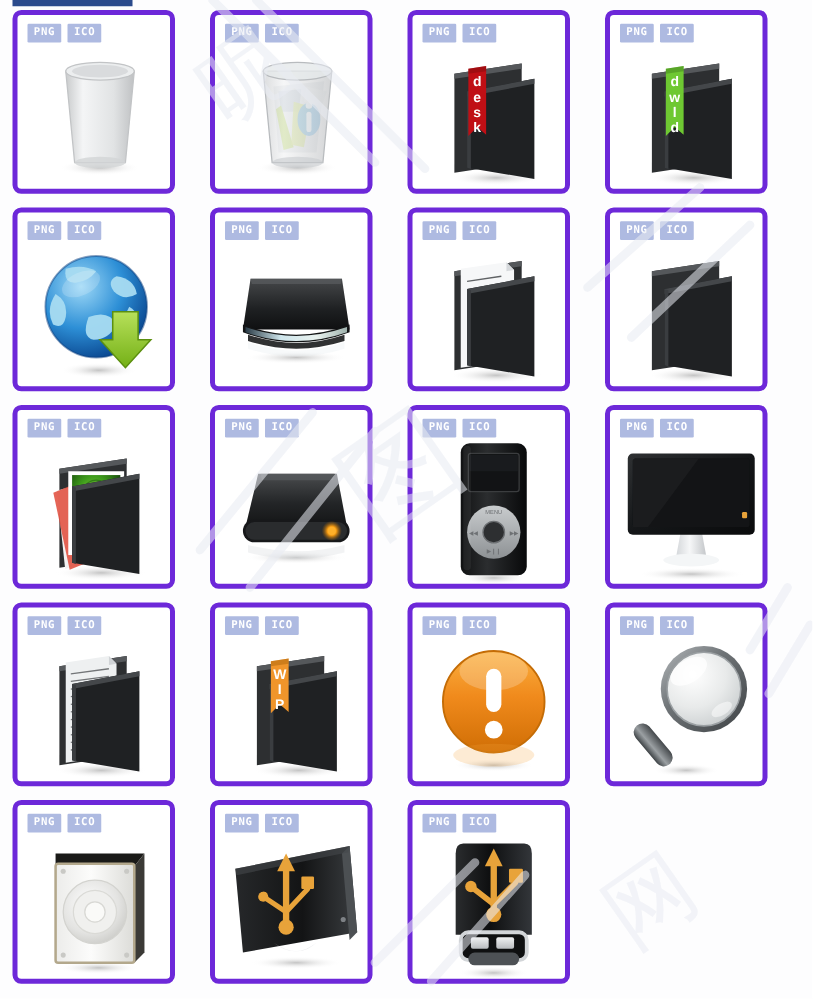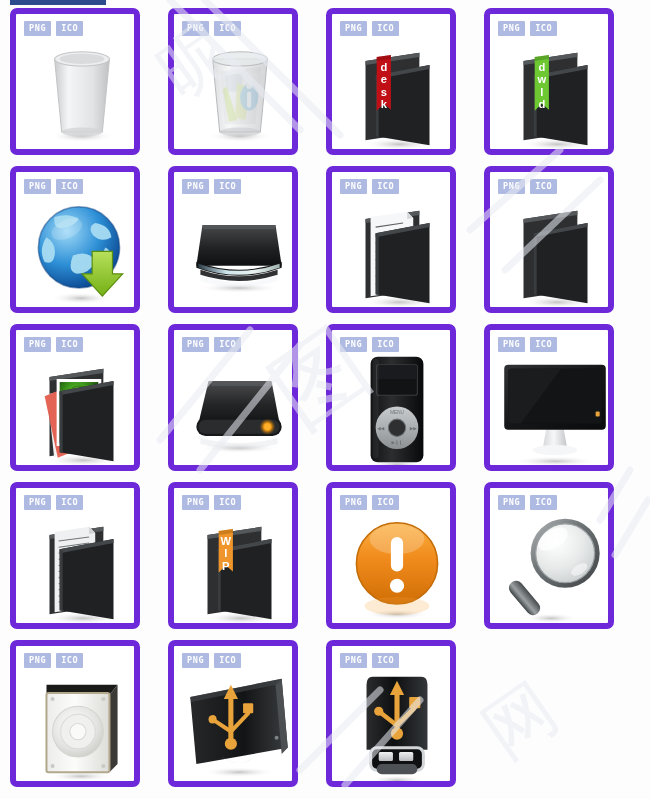--- a/index.html
+++ b/index.html
@@ -46,21 +46,21 @@
     column-gap: 28px;
     row-gap: 11px;
     z-index: 5;
   }
 
   .tile {
     position: relative;
     width: 130px;
     height: 147px;
     background: #ffffff;
-    border: 6px solid #6d28d9;
+    border: 4px solid #6d28d9;
     border-radius: 7px;
     overflow: hidden;
   }
   .tile.empty {
     background: transparent;
     border: none;
   }
 
   .badges {
     position: absolute;

